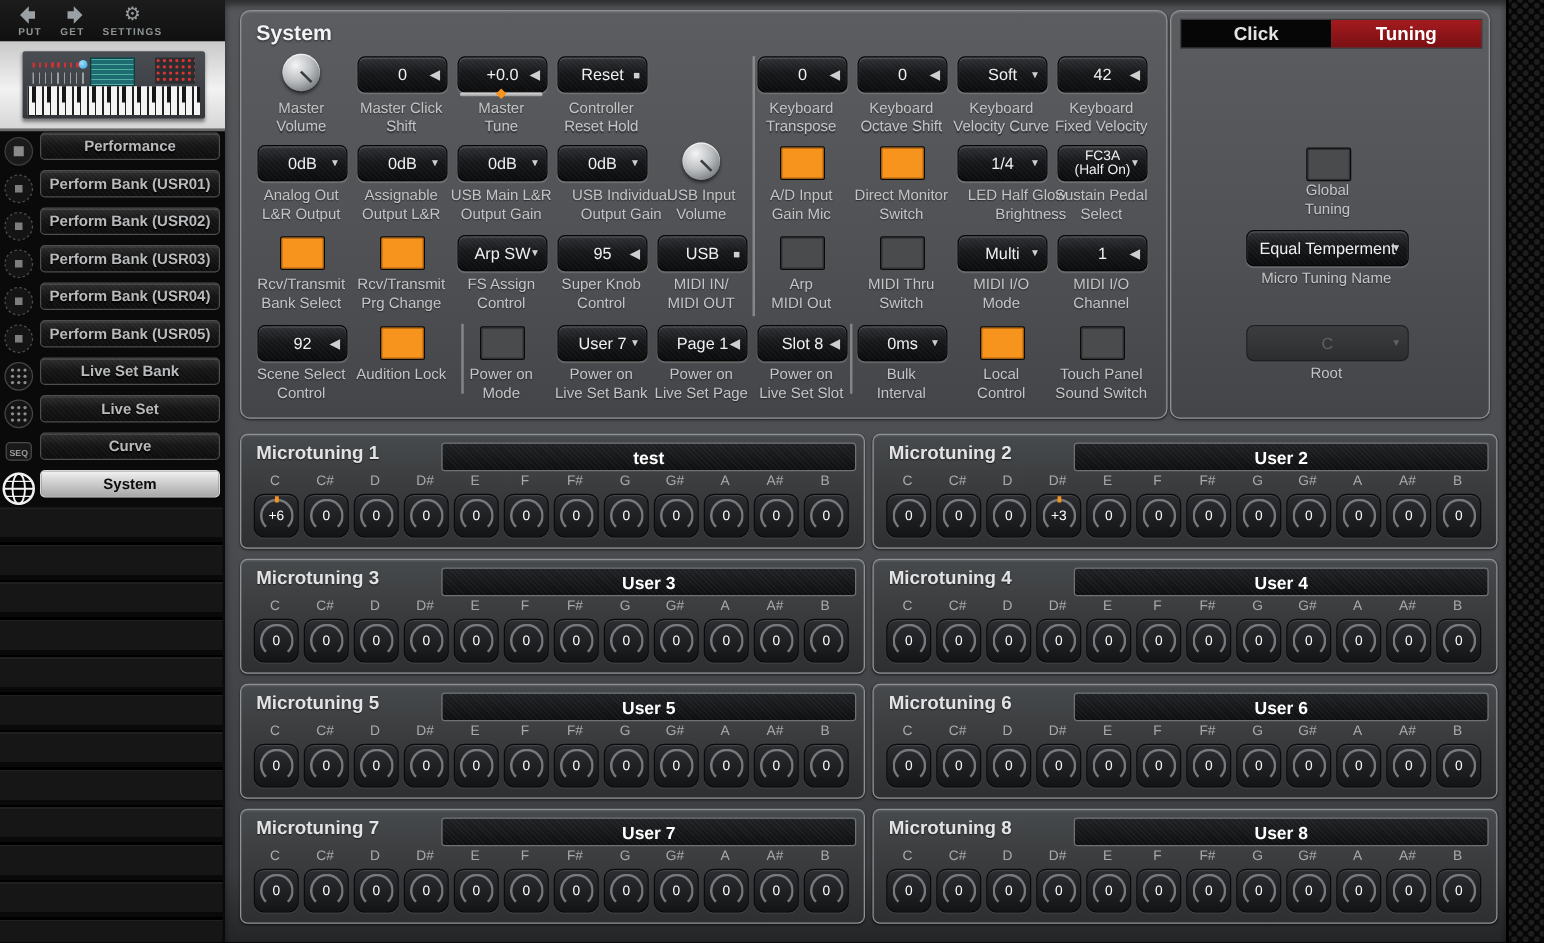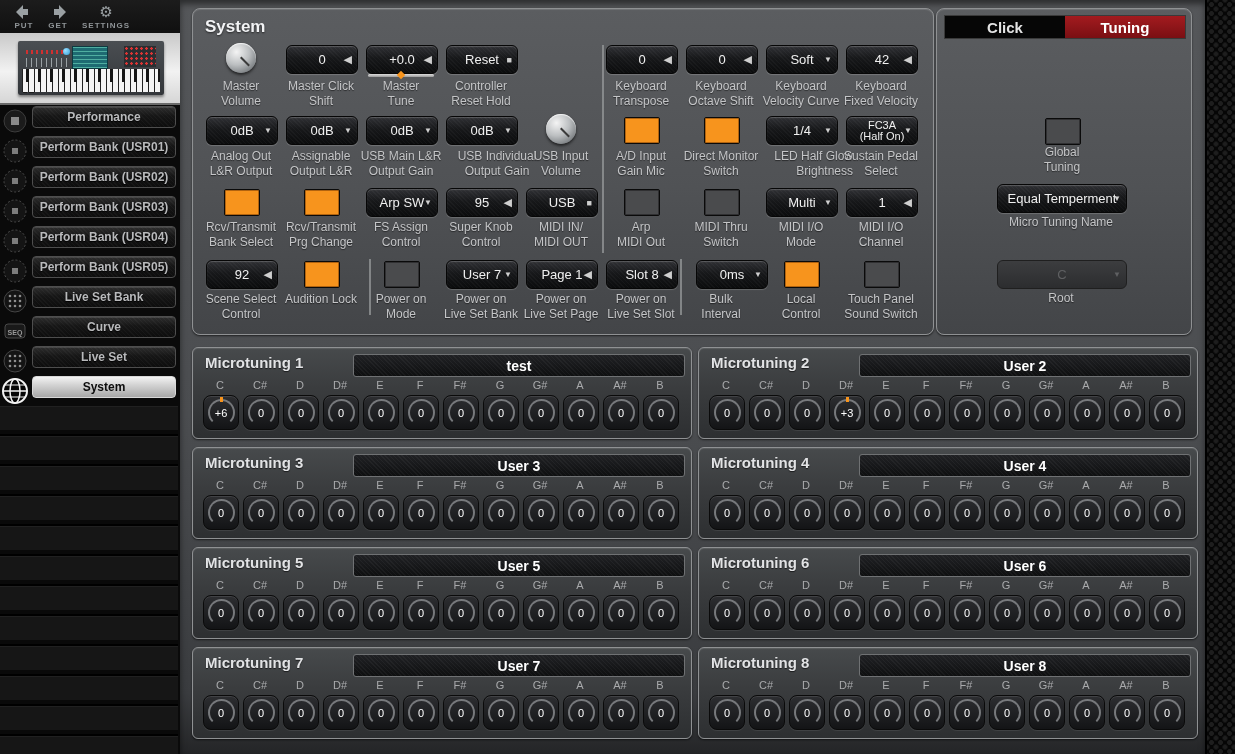--- a/index.html
+++ b/index.html
@@ -226,47 +226,47 @@
                 <circle cx="13" cy="18" r="1.3"></circle>
                 <circle cx="18" cy="18" r="1.3"></circle>
               </g>
             </svg>
           </div>
           <div class="sb-btn">Live Set Bank</div>
         </div>
         <div class="sb-row">
           <div class="sb-ico">
             <svg width="26" height="26">
-              <rect x="3" y="6" width="20" height="14" rx="3" fill="#191919" stroke="#4a4a4a"></rect>
-              <text x="13" y="16.5" text-anchor="middle" font-size="7" font-weight="bold" fill="#9a9a9a" font-family="Liberation Sans, sans-serif">SEQ</text>
-            </svg>
-          </div>
-          <div class="sb-btn">Curve</div>
-        </div>
-        <div class="sb-row">
-          <div class="sb-ico">
-            <svg width="26" height="26">
               <circle cx="13" cy="13" r="11" fill="#141414" stroke="#454545"></circle>
               <g fill="#8d8d8d">
                 <circle cx="8" cy="8" r="1.3"></circle>
                 <circle cx="13" cy="8" r="1.3"></circle>
                 <circle cx="18" cy="8" r="1.3"></circle>
                 <circle cx="8" cy="13" r="1.3"></circle>
                 <circle cx="13" cy="13" r="1.3"></circle>
                 <circle cx="18" cy="13" r="1.3"></circle>
                 <circle cx="8" cy="18" r="1.3"></circle>
                 <circle cx="13" cy="18" r="1.3"></circle>
                 <circle cx="18" cy="18" r="1.3"></circle>
               </g>
             </svg>
           </div>
           <div class="sb-btn">Live Set</div>
         </div>
         <div class="sb-row">
           <div class="sb-ico">
+            <svg width="26" height="26">
+              <rect x="3" y="6" width="20" height="14" rx="3" fill="#191919" stroke="#4a4a4a"></rect>
+              <text x="13" y="16.5" text-anchor="middle" font-size="7" font-weight="bold" fill="#9a9a9a" font-family="Liberation Sans, sans-serif">SEQ</text>
+            </svg>
+          </div>
+          <div class="sb-btn">Curve</div>
+        </div>
+        <div class="sb-row">
+          <div class="sb-ico">
             <svg width="28" height="28">
               <circle cx="14" cy="14" r="12" fill="#050505" stroke="#f2f2f2" stroke-width="2"></circle>
               <ellipse cx="14" cy="14" rx="5" ry="12" fill="none" stroke="#f2f2f2" stroke-width="1.5"></ellipse>
               <line x1="2" y1="14" x2="26" y2="14" stroke="#f2f2f2" stroke-width="1.5"></line>
               <line x1="4" y1="8" x2="24" y2="8" stroke="#f2f2f2"></line>
               <line x1="4" y1="20" x2="24" y2="20" stroke="#f2f2f2"></line>
             </svg>
           </div>
           <div class="sb-btn active">System</div>
         </div>
@@ -508,21 +508,21 @@
             <span>Live Set Page</span>
           </div>
           <div class="vbox" style="left: 413px; top: 251px;">
             <span class="val">Slot 8</span>
             <span class="glyph tleft">◀</span>
           </div>
           <div class="cap" style="left: 396px; top: 283px; width: 104px;">
             <span>Power on</span>
             <span>Live Set Slot</span>
           </div>
-          <div class="vbox" style="left: 493px; top: 251px; margin-left: 10px;">
+          <div class="vbox" style="left: 493px; top: 251px;">
             <span class="val">0ms</span>
             <span class="glyph tdown">▼</span>
           </div>
           <div class="cap" style="left: 476px; top: 283px; width: 104px;">
             <span>Bulk</span>
             <span>Interval</span>
           </div>
           <div class="toggle on" style="left: 591px; top: 252px;"></div>
           <div class="cap" style="left: 556px; top: 283px; width: 104px;">
             <span>Local</span>

